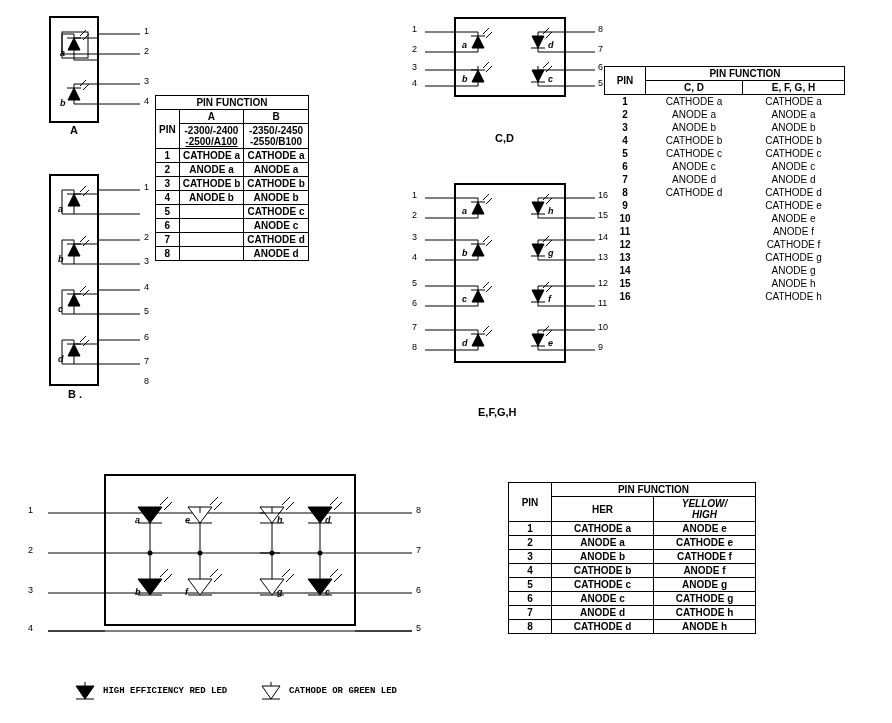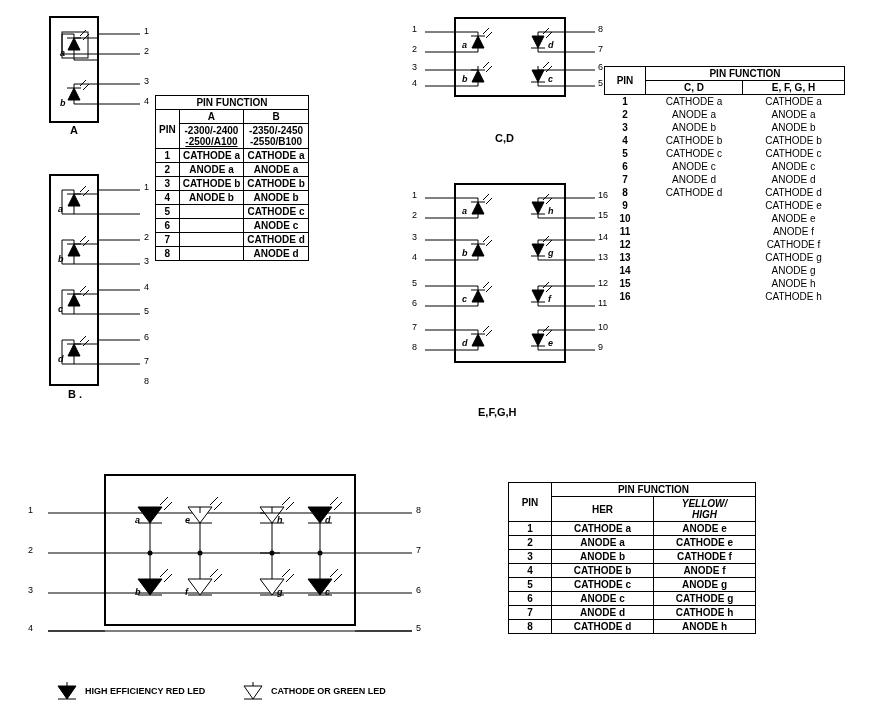--- a/index.html
+++ b/index.html
@@ -573,21 +573,21 @@
   <span class="abs pinnum" style="left:8px;top:40px;">1</span>
   <span class="abs pinnum" style="left:8px;top:80px;">2</span>
   <span class="abs pinnum" style="left:8px;top:120px;">3</span>
   <span class="abs pinnum" style="left:8px;top:158px;">4</span>
   <span class="abs pinnum" style="left:396px;top:40px;">8</span>
   <span class="abs pinnum" style="left:396px;top:80px;">7</span>
   <span class="abs pinnum" style="left:396px;top:120px;">6</span>
   <span class="abs pinnum" style="left:396px;top:158px;">5</span>
 </div>
 
-<div class="abs" style="left:55px;top:680px;width:400px;height:30px;">
+<div class="abs" style="left:73px;top:680px;width:400px;height:30px;font-family:Liberation Mono, monospace;">
   <svg class="abs" style="left:0;top:2px;" width="24" height="18">
     <polygon class="fillblk" points="3,4 21,4 12,17"></polygon>
     <line class="wire" x1="3" y1="17" x2="21" y2="17"></line>
     <line class="wire" x1="12" y1="0" x2="12" y2="4"></line>
   </svg>
   <span class="abs legendtxt" style="left:30px;top:6px;">HIGH EFFICIENCY RED LED</span>
   <svg class="abs" style="left:186px;top:2px;" width="24" height="18">
     <polygon class="nofill" points="3,4 21,4 12,17"></polygon>
     <line class="wire" x1="3" y1="17" x2="21" y2="17"></line>
     <line class="wire" x1="12" y1="0" x2="12" y2="4"></line>

